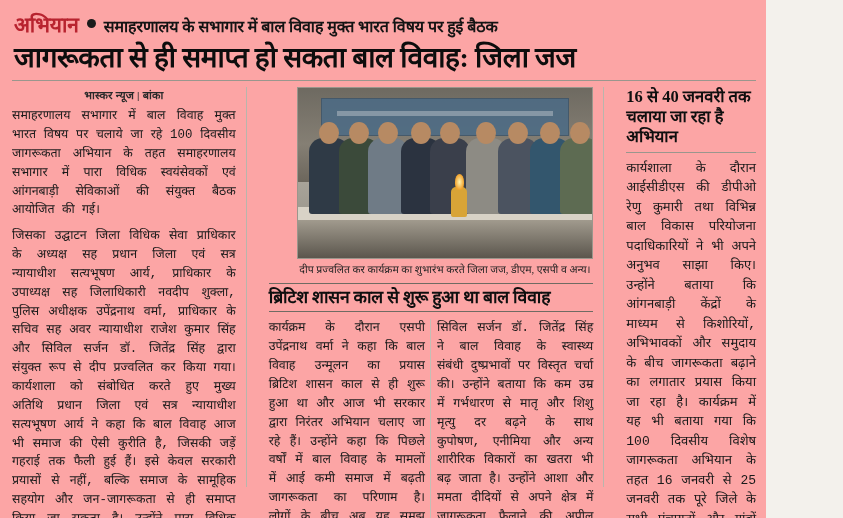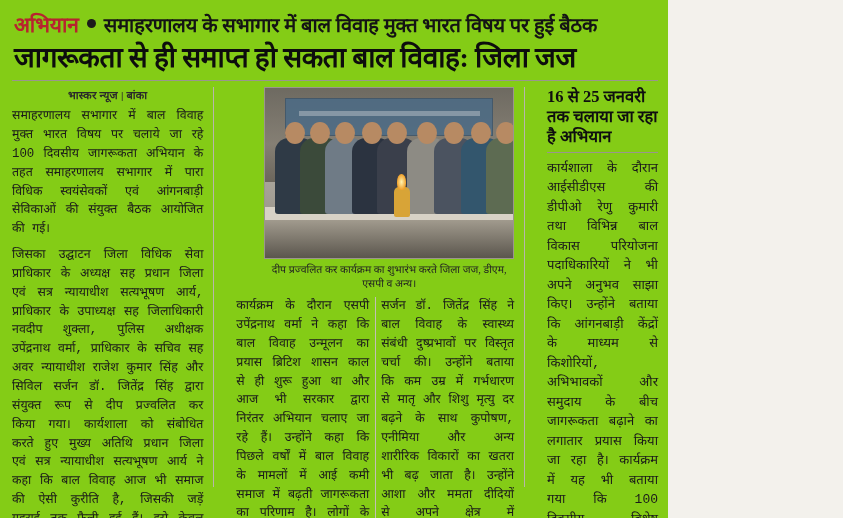--- a/index.html
+++ b/index.html
@@ -5,22 +5,22 @@
   * { box-sizing: border-box; }
   html, body {
     margin: 0; padding: 0;
     width: 843px; height: 518px;
     background: #f3f1ec;
     font-family: "Liberation Sans", sans-serif;
     overflow: hidden;
   }
   .page {
     position: relative;
-    width: 668px; height: 518px;
-    background: #84cc16;
+    width: 766px; height: 518px;
+    background: #fca5a5;
     padding: 8px 10px 6px 12px;
   }
 
   
   .kicker {
     display: flex;
     align-items: baseline;
     gap: 8px;
     padding: 2px 0 2px 2px;
   }
@@ -36,21 +36,21 @@
     width: 9px; height: 9px; border-radius: 50%;
     background: #1b1b1b;
     display: inline-block;
     position: relative; top: -4px;
     flex: 0 0 auto;
   }
   .kicker-text {
     color: #141414;
     font-family: "Liberation Serif", serif;
     font-weight: bold;
-    font-size: 20px;
+    font-size: 16px;
     white-space: nowrap;
     letter-spacing: -0.1px;
   }
 
   
   .headline {
     color: #0d0d0d;
     font-family: "Liberation Serif", serif;
     font-weight: bold;
     font-size: 28px;
@@ -250,25 +250,30 @@
           <div class="ph-person" style="left:89%;background:#5d6b52;">
               <span class="ph-head"></span>
             </div>
 
           <div class="ph-lamp"></div>
           <div class="ph-flame"></div>
         </div>
         <div class="caption">दीप प्रज्वलित कर कार्यक्रम का शुभारंभ करते जिला जज, डीएम, एसपी व अन्य।</div>
       </div>
 
+      <div class="sub-head-wrap">
+        <div class="sub-head-rule-top"></div>
+        <div class="sub-head">ब्रिटिश शासन काल से शुरू हुआ था बाल विवाह</div>
+        <div class="sub-head-rule-bot"></div>
+      </div>
 
       <div class="two-col">
         <p class="bodytext">कार्यक्रम के दौरान एसपी उपेंद्रनाथ वर्मा ने कहा कि बाल विवाह उन्मूलन का प्रयास ब्रिटिश शासन काल से ही शुरू हुआ था और आज भी सरकार द्वारा निरंतर अभियान चलाए जा रहे हैं। उन्होंने कहा कि पिछले वर्षों में बाल विवाह के मामलों में आई कमी समाज में बढ़ती जागरूकता का परिणाम है। लोगों के बीच अब यह समझ विकसित हो रही है कि कम उम्र में विवाह न केवल अपराध है, बल्कि बच्चे के संपूर्ण व्यक्तित्व और भविष्य पर प्रतिकूल प्रभाव डालता है। सिविल सर्जन डॉ. जितेंद्र सिंह ने बाल विवाह के स्वास्थ्य संबंधी दुष्प्रभावों पर विस्तृत चर्चा की। उन्होंने बताया कि कम उम्र में गर्भधारण से मातृ और शिशु मृत्यु दर बढ़ने के साथ कुपोषण, एनीमिया और अन्य शारीरिक विकारों का खतरा भी बढ़ जाता है। उन्होंने आशा और ममता दीदियों से अपने क्षेत्र में जागरूकता फैलाने की अपील करते हुए चाइल्डलाइन 1098 तथा महिला हेल्पलाइन 181 पर सूचना देने की जानकारी भी दी।</p>
       </div>
     </div>
 
     <div class="col-right">
-      <div class="rail-head">16 से 25 जनवरी तक चलाया जा रहा है अभियान</div>
+      <div class="rail-head">16 से 40 जनवरी तक चलाया जा रहा है अभियान</div>
       <p class="bodytext">कार्यशाला के दौरान आईसीडीएस की डीपीओ रेणु कुमारी तथा विभिन्न बाल विकास परियोजना पदाधिकारियों ने भी अपने अनुभव साझा किए। उन्होंने बताया कि आंगनबाड़ी केंद्रों के माध्यम से किशोरियों, अभिभावकों और समुदाय के बीच जागरूकता बढ़ाने का लगातार प्रयास किया जा रहा है। कार्यक्रम में यह भी बताया गया कि 100 दिवसीय विशेष जागरूकता अभियान के तहत 16 जनवरी से 25 जनवरी तक पूरे जिले के सभी पंचायतों और गांवों में बाल विवाह मुक्त भारत अभियान के तहत विशेष जागरूकता कार्यक्रम चलाया जाएगा।</p>
     </div>
 
   </div>
 </div>
 
 </body></html>

